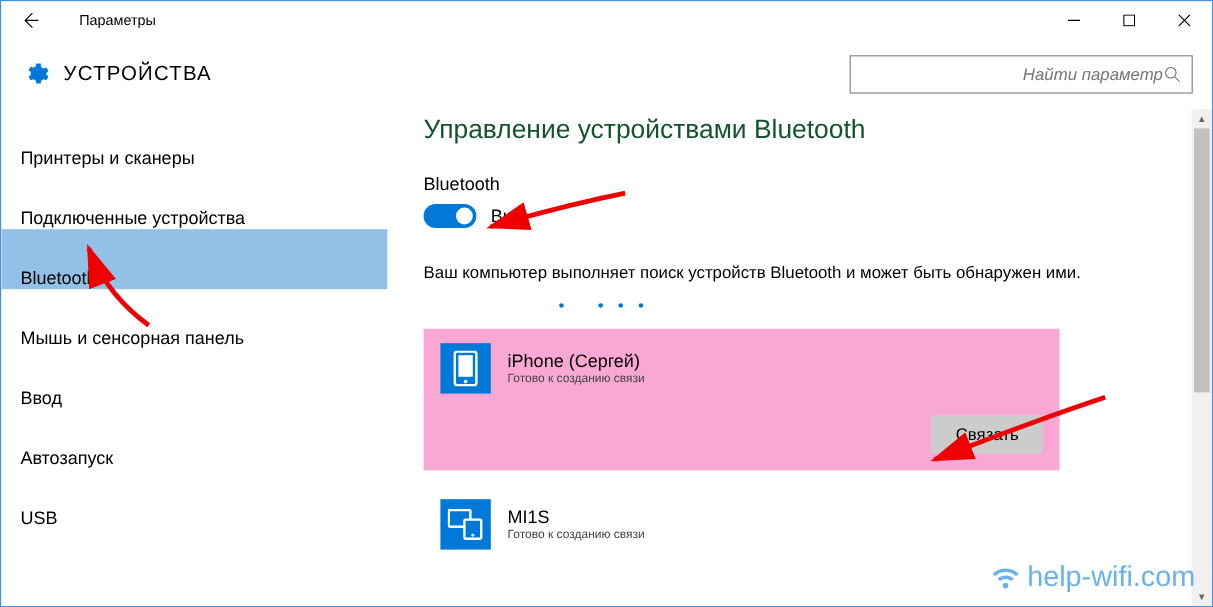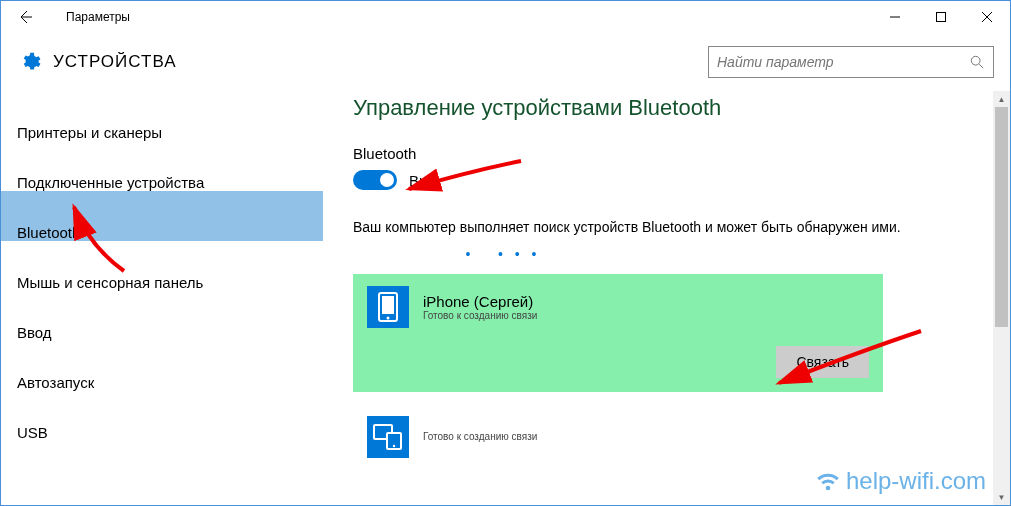--- a/index.html
+++ b/index.html
@@ -8,57 +8,57 @@
 .titlebar { height: 32px; display: flex; align-items: center; padding-left: 8px; }
 .back-btn { width: 32px; height: 32px; display: flex; align-items: center; justify-content: center; cursor: pointer; }
 .title { font-size: 12px; color: #000; margin-left: 25px; }
 .win-controls { margin-left: auto; display: flex; }
 .win-btn { width: 46px; height: 32px; display: flex; align-items: center; justify-content: center; cursor: pointer; }
 
 .header-row { height: 58px; display: flex; align-items: center; padding: 0 16px 0 18px; }
 .gear { width: 22px; height: 22px; margin-right: 12px; display: flex; align-items: center; justify-content: center; }
 .header-title { font-size: 17px; letter-spacing: 1px; color: #000; flex: 0 0 auto; }
 .search-wrap { margin-left: auto; width: 286px; height: 32px; border: 1px solid #888; display: flex; align-items: center; padding: 0 8px; }
-.search-input { flex: 1; border: none; outline: none; font-size: 14px; font-style: italic; color: #666; background: transparent; }
+.search-input { flex: 1; border: none; outline: none; font-size: 14px; font-style: italic; color: #666; background: transparent; text-align: right; }
 .search-icon { width: 16px; height: 16px; display: flex; align-items: center; justify-content: center; }
 
 .body-area { display: flex; height: calc(100% - 90px); position: relative; }
 .sidebar { width: 322px; overflow-y: auto; }
 .sidebar-item { height: 50px; display: flex; align-items: flex-end; padding-left: 16px; font-size: 15px; color: #000; cursor: pointer; }
 .sidebar-item.selected { background: #91c1e7; }
 
 .content { flex: 1; padding: 4px 30px 0 30px; position: relative; overflow: hidden; }
 .page-title { font-size: 22px; font-weight: 400; color: #14532d; margin-bottom: 24px; }
 .section-label { font-size: 15px; color: #000; margin-bottom: 8px; }
 .toggle-row { display: flex; align-items: center; margin-bottom: 28px; }
 .toggle { width: 44px; height: 20px; background: #0078d7; border-radius: 10px; position: relative; cursor: pointer; }
 .toggle-knob { position: absolute; right: 3px; top: 3px; width: 14px; height: 14px; background: #fff; border-radius: 50%; }
 .toggle-text { margin-left: 12px; font-size: 15px; }
 .info-text { font-size: 14px; color: #000; line-height: 1.4; margin-bottom: 8px; }
 .dots { text-align: center; font-size: 14px; letter-spacing: 4px; color: #0078d7; margin-bottom: 12px; width: 300px; }
 
-.device-card { background: #86efac; padding: 12px 14px 14px 14px; margin-bottom: 12px; width: 530px; }
+.device-card { background: #f9a8d4; padding: 12px 14px 14px 14px; margin-bottom: 12px; width: 530px; }
 .device-card.plain { background: transparent; padding-bottom: 0; }
 .device-top { display: flex; align-items: center; }
 .device-icon { width: 42px; height: 42px; background: #0078d7; display: flex; align-items: center; justify-content: center; margin-right: 14px; }
 .device-info { display: flex; flex-direction: column; }
 .device-name { font-size: 15px; color: #000; }
 .device-status { font-size: 10px; color: #444; }
 .device-actions { display: flex; justify-content: flex-end; margin-top: 18px; }
 .pair-btn { background: #ccc; border: none; padding: 8px 20px; font-size: 14px; cursor: pointer; }
 
 .scrollbar { position: absolute; right: 0; top: 90px; bottom: 0; width: 17px; background: #f0f0f0; }
 .scroll-thumb { position: absolute; left: 2px; right: 2px; top: 16px; height: 220px; background: #c1c1c1; }
 .scroll-arrow { position: absolute; left: 0; right: 0; height: 16px; display: flex; align-items: center; justify-content: center; font-size: 8px; color: #666; }
 .scroll-arrow.up { top: 0; }
 .scroll-arrow.down { bottom: 0; }
 
 .arrow-annot { position: absolute; pointer-events: none; z-index: 50; }
 
-.watermark { position: absolute; right: 24px; bottom: 10px; display: flex; align-items: center; z-index: 40; }
+.watermark { position: absolute; right: 14px; bottom: 10px; display: flex; align-items: center; z-index: 40; }
 .wm-icon { width: 28px; height: 28px; margin-right: 4px; }
 .wm-text { font-size: 24px; color: #6ab2e7; font-weight: 400; }
 </style>
 </head>
 <body>
 
 <div class="titlebar">
   <div class="back-btn">
     <svg width="16" height="16" viewBox="0 0 16 16">
         <path d="M10 2 L4 8 L10 14" stroke="#000" stroke-width="1" fill="none"></path>
@@ -162,20 +162,21 @@
     <div class="device-card plain">
       <div class="device-top">
         <div class="device-icon">
           <svg width="30" height="26" viewBox="0 0 30 26">
               <rect x="1" y="1" width="18" height="14" rx="1" fill="none" stroke="#fff" stroke-width="2"></rect>
               <rect x="14" y="9" width="14" height="16" rx="1" fill="#0078d7" stroke="#fff" stroke-width="2"></rect>
               <circle cx="21" cy="22" r="1.2" fill="#fff"></circle>
             </svg>
         </div>
         <div class="device-info">
+          <span class="device-name">MI1S</span>
           <span class="device-status">Готово к созданию связи</span>
         </div>
       </div>
     </div>
   </div>
 </div>
 
 <div class="scrollbar">
   <div class="scroll-arrow up">▲</div>
   <div class="scroll-thumb"></div>

